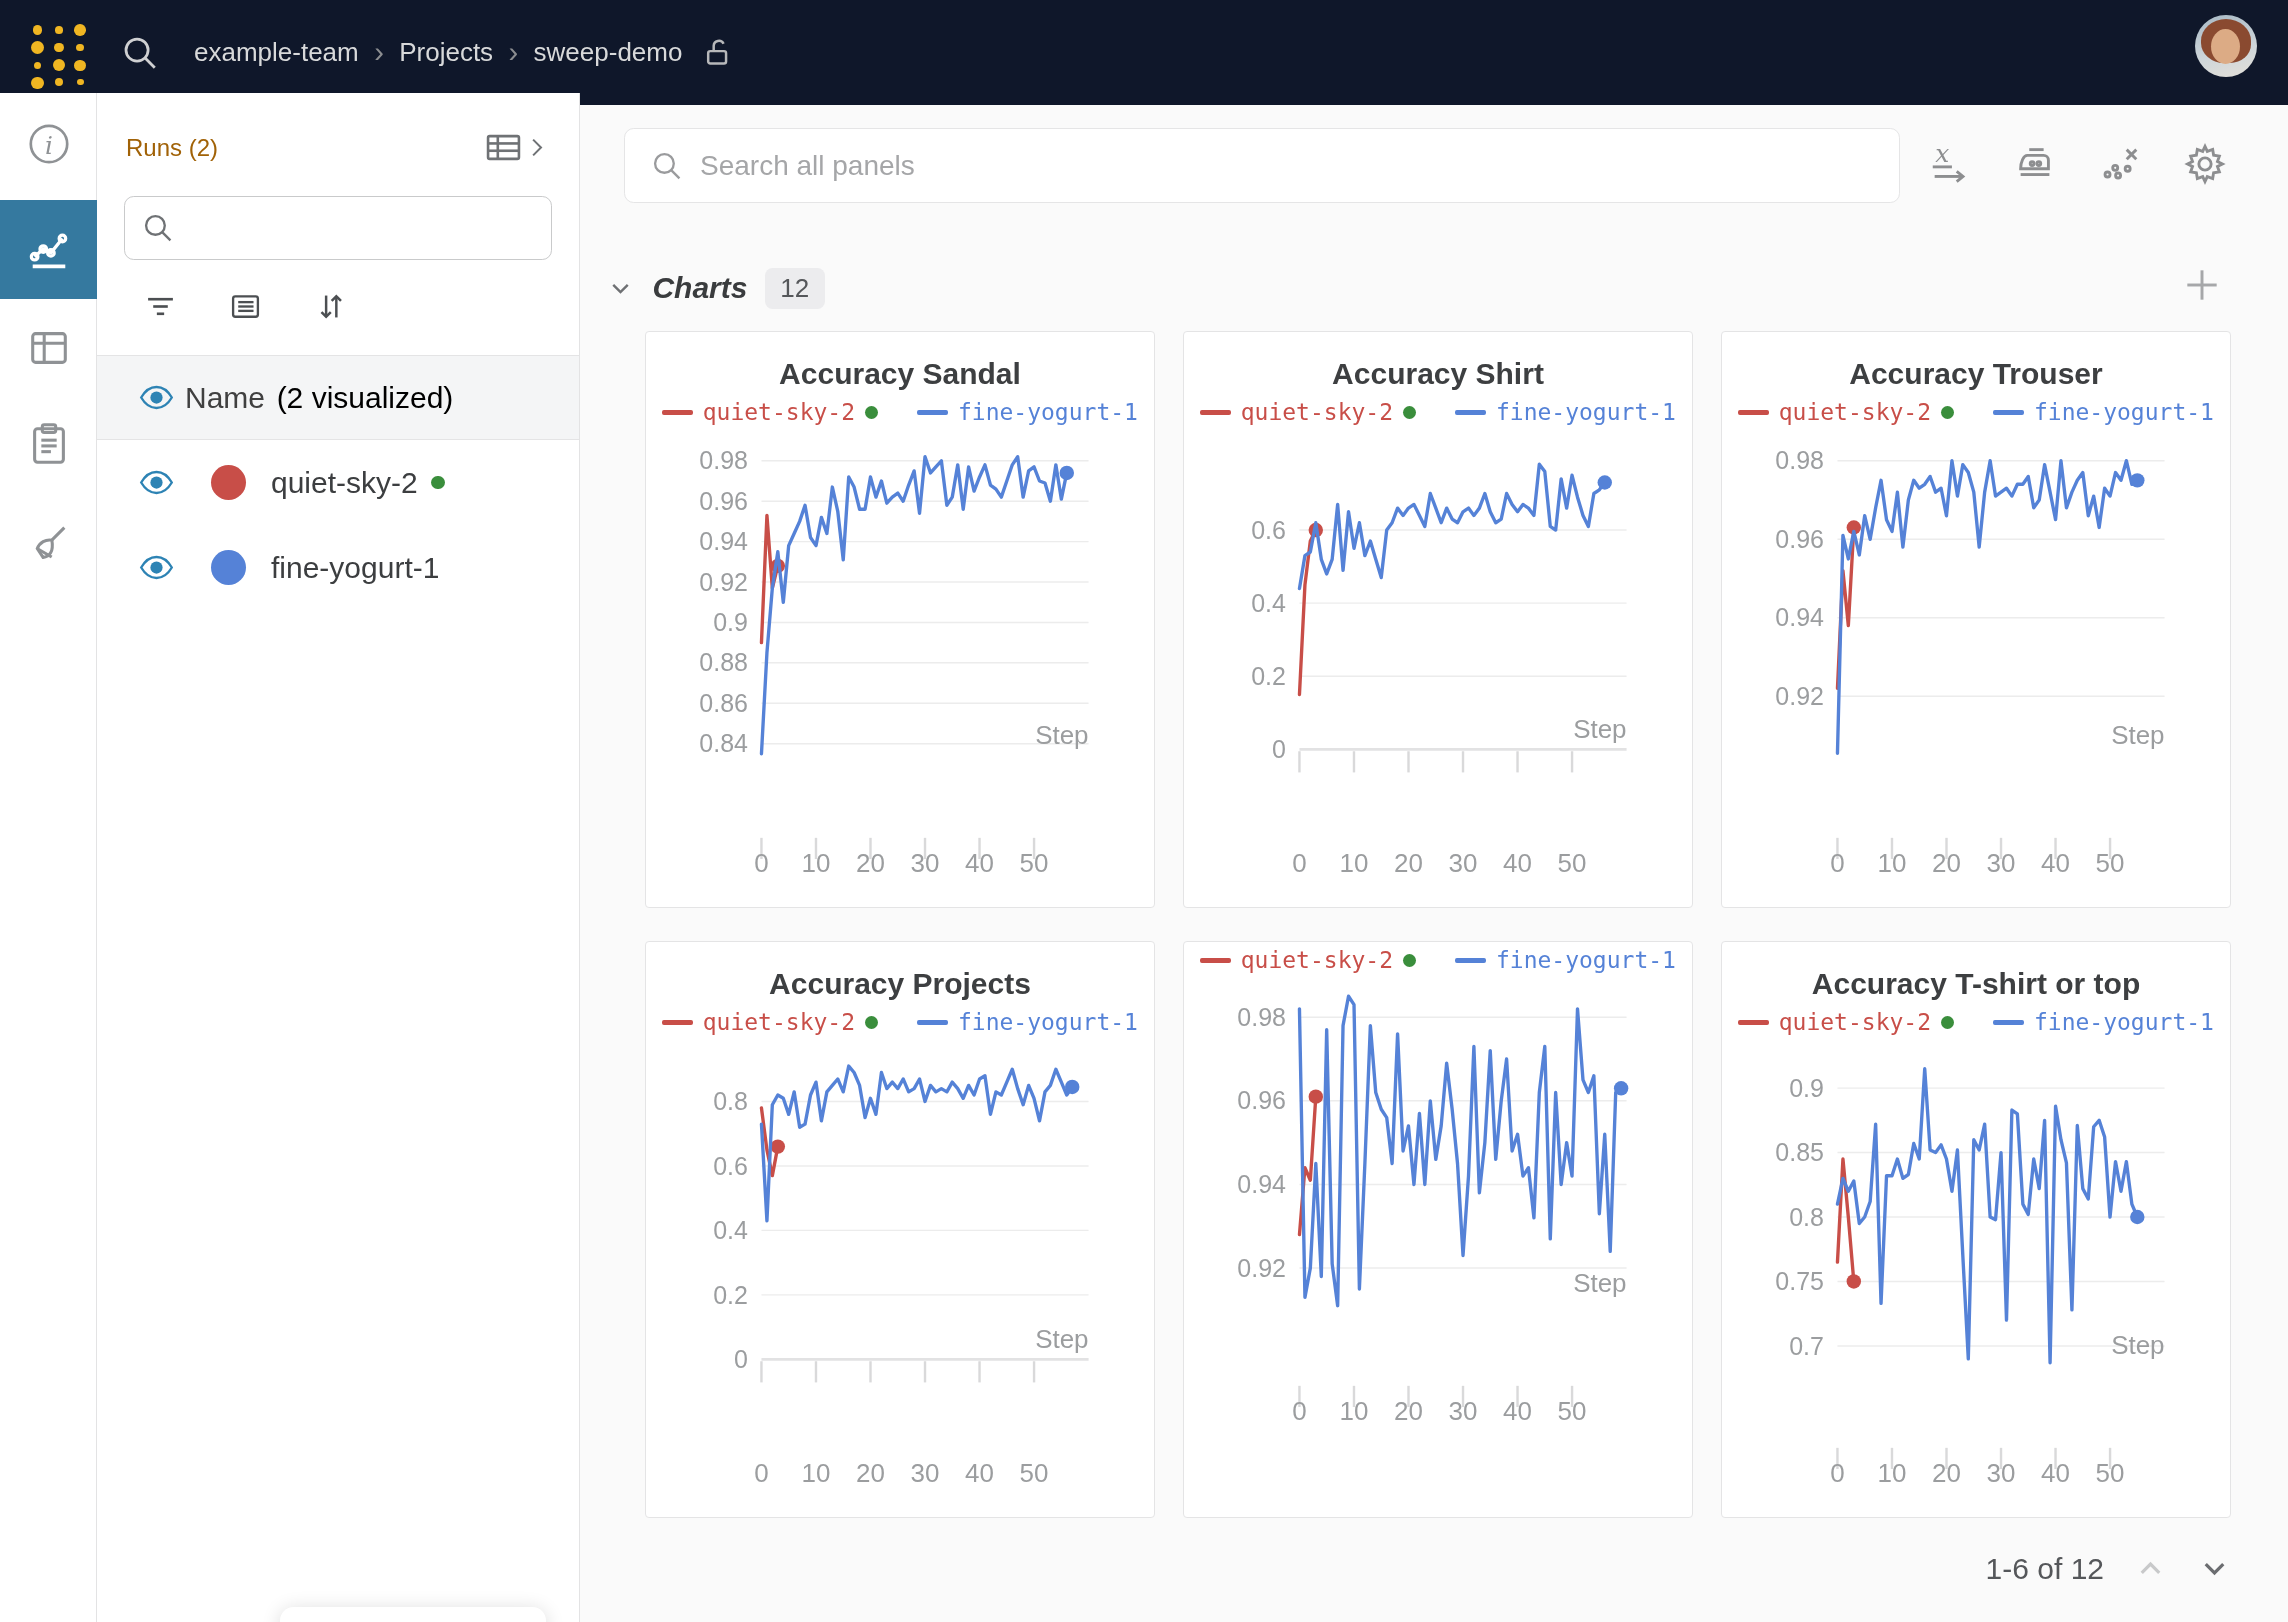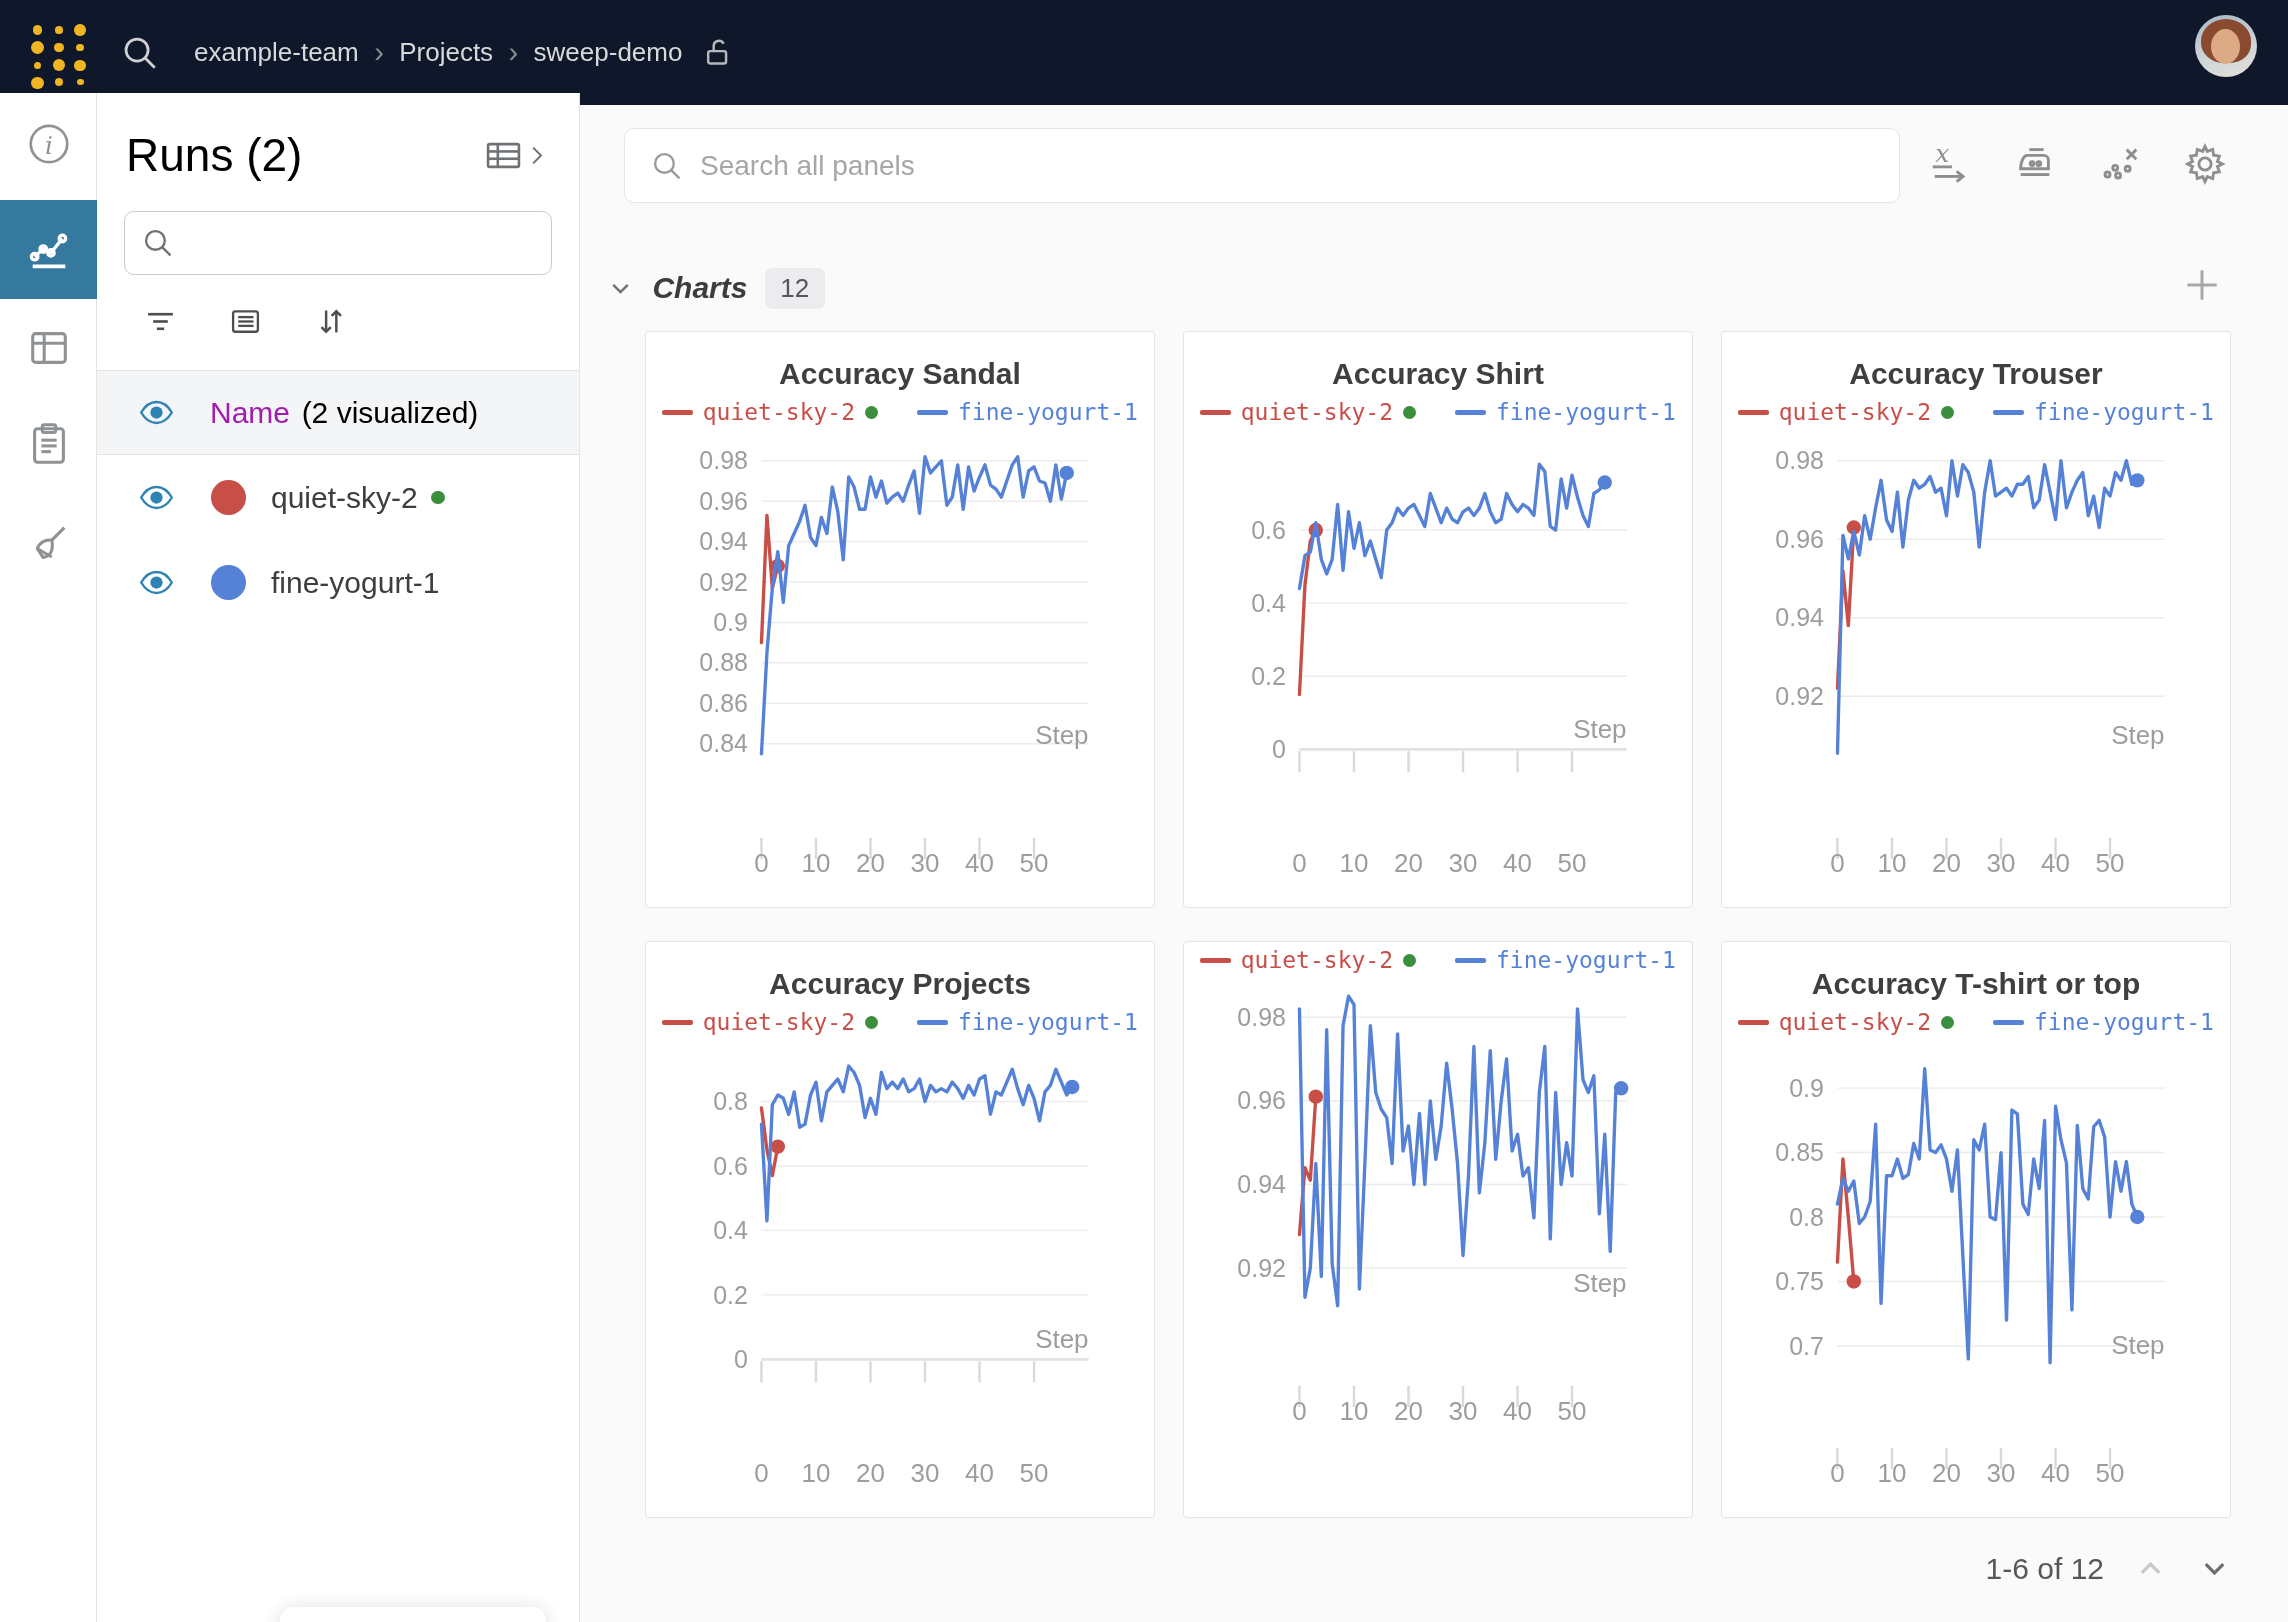--- a/index.html
+++ b/index.html
@@ -28,33 +28,33 @@
           border-right:1px solid #e3e3e4; }
   .rail-item { position:absolute; left:0; width:97px; height:99px; display:flex; align-items:center;
           justify-content:center; color:#8f9295; cursor:pointer; }
   .rail-item svg { width:46px; height:46px; }
   .rail-item.active { background:#35799f; color:#fff; }
 
   
   .runs { position:absolute; left:97px; top:93px; width:483px; height:1529px; background:#fff;
           border-right:1px solid #e3e3e4; }
   .runs-head { display:flex; align-items:center; padding:35px 29px 0 29px; }
-  .runs-title { font-size:46px; color:#000000; }
+  .runs-title { font-size:24px; color:#a16207; }
   .runs-head-icons { margin-left:auto; display:flex; align-items:center; color:#6f7275; }
   .runs-head-icons svg { cursor:pointer; }
   .runs-search { position:relative; margin:29px 27px 0 27px; }
   .runs-search input { width:100%; height:64px; border:1.9px solid #c9cacb; border-radius:9.7px;
           padding-left:64px; font-size:27px; color:#333; outline:none; background:#fff; }
   .runs-search .mag { position:absolute; left:17.4px; top:15.4px; width:33px; height:33px; color:#6f7275; }
   .runs-tools { display:flex; align-items:center; gap:50px; margin:29px 0 0 46px; color:#4c4f52; }
   .runs-tools svg { width:35px; height:35px; cursor:pointer; }
   .name-row { margin-top:31px; height:85px; background:#f4f5f6; border-top:1px solid #e4e4e5;
           border-bottom:1px solid #e4e4e5; display:flex; align-items:center; padding-left:42px; }
   .eye { width:35px; height:35px; color:#2d83b4; flex:0 0 auto; cursor:pointer; }
-  .name-label { font-size:30px; color:#a21caf; margin-left:36px; }
+  .name-label { font-size:30px; color:#404040; margin-left:11px; }
   .name-note { font-size:30px; color:#000000; margin-left:11.6px; }
   .run-row { height:85px; display:flex; align-items:center; padding-left:42px; cursor:pointer; }
   .run-dot { width:35px; height:35px; border-radius:50%; margin-left:37px; flex:0 0 auto; }
   .run-name { font-size:30px; color:#3c3e40; margin-left:25px; }
   .running-dot { width:13.5px; height:13.5px; border-radius:50%; margin-left:13.5px; }
 
   
   .main-search { position:absolute; left:624px; top:128px; width:1276px; height:75px; background:#fff;
           border:1px solid #e5e5e6; border-radius:9.7px; }
   .main-search input { width:100%; height:100%; border:none; outline:none; background:transparent;

